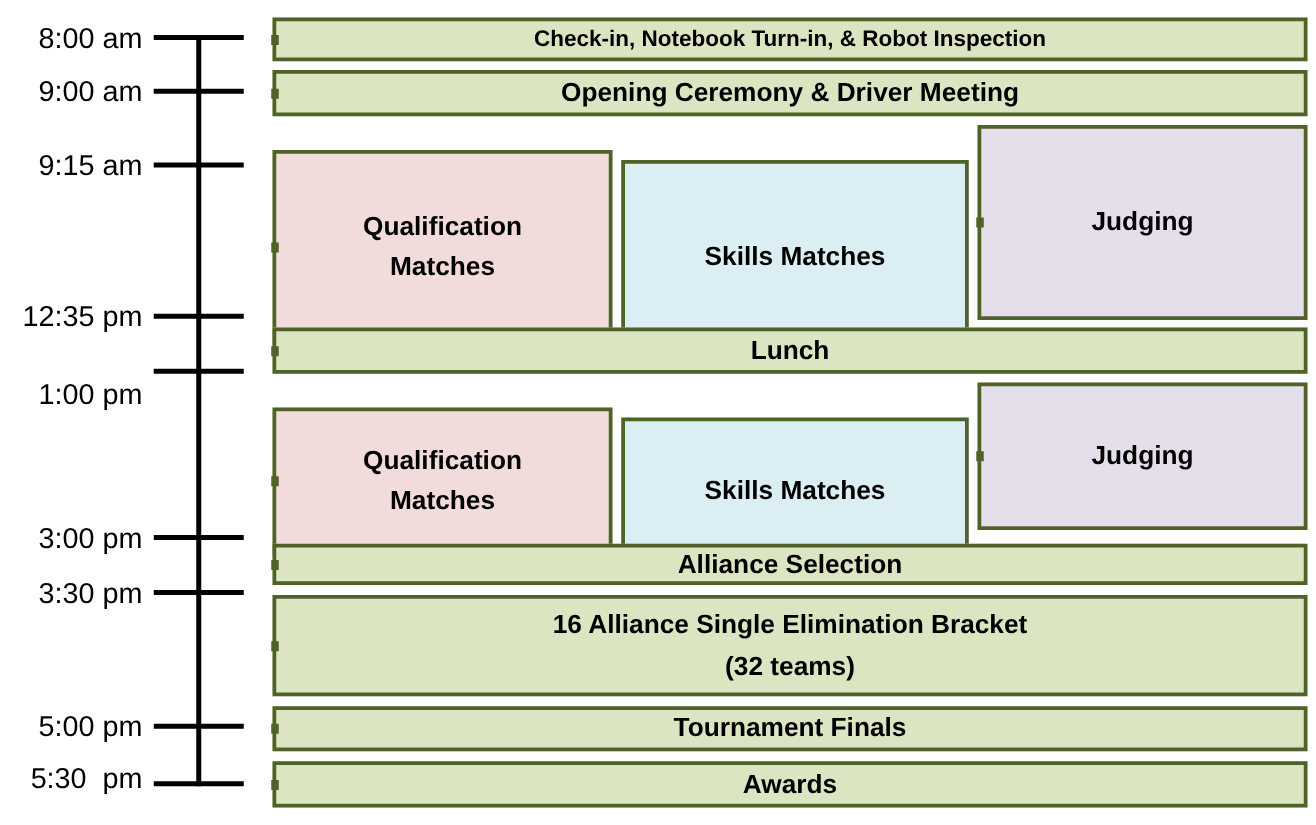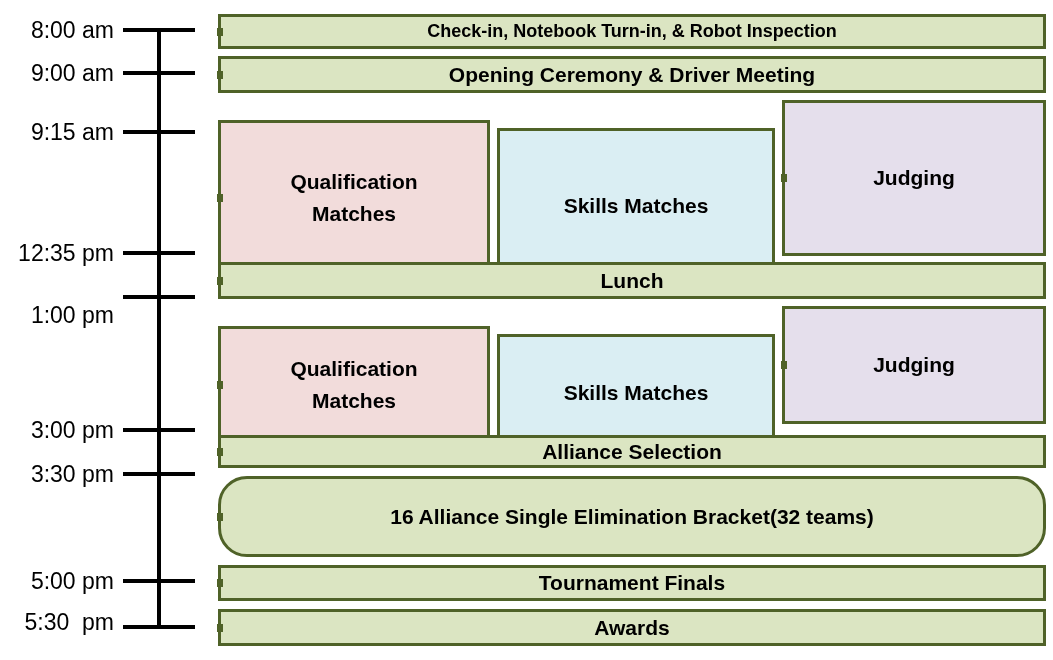--- a/index.html
+++ b/index.html
@@ -15,21 +15,21 @@
     text-align:right;font-size:23px;white-space:pre;
   }
   
   .bar{
     position:absolute;left:218px;width:828px;box-sizing:border-box;
     background:var(--bar-fill-green);border:3px solid var(--bar-border-olive);
     display:flex;align-items:center;justify-content:center;
     font-weight:bold;text-align:left;font-size:21px;
   }
   .bar.small{font-size:18px;}
-  .bar.two-line{flex-direction:row;line-height:34px;border-radius:29px;}
+  .bar.two-line{flex-direction:column;line-height:34px;}
   .box{
     position:absolute;box-sizing:border-box;
     border:3px solid var(--bar-border-olive);
     display:flex;align-items:center;justify-content:center;
     font-weight:bold;font-size:21px;text-align:center;line-height:32px;
   }
   .box.pink{background:var(--box-fill-pink);margin-top:20px;}
   .box.blue{background:var(--box-fill-blue);margin-top:28px;}
   .box.purple{background:var(--box-fill-purple);}
   .wrap-narrow{display:inline-block;width:200px;}

